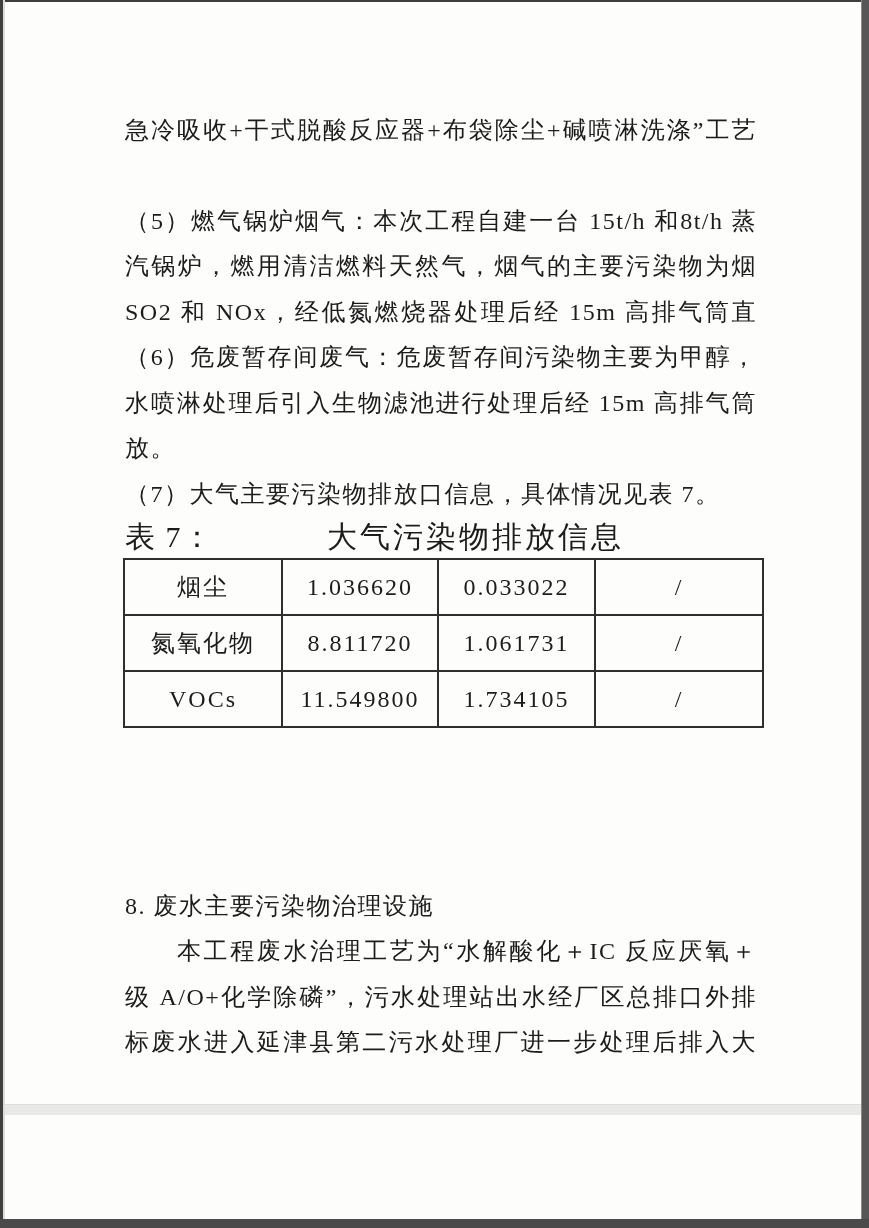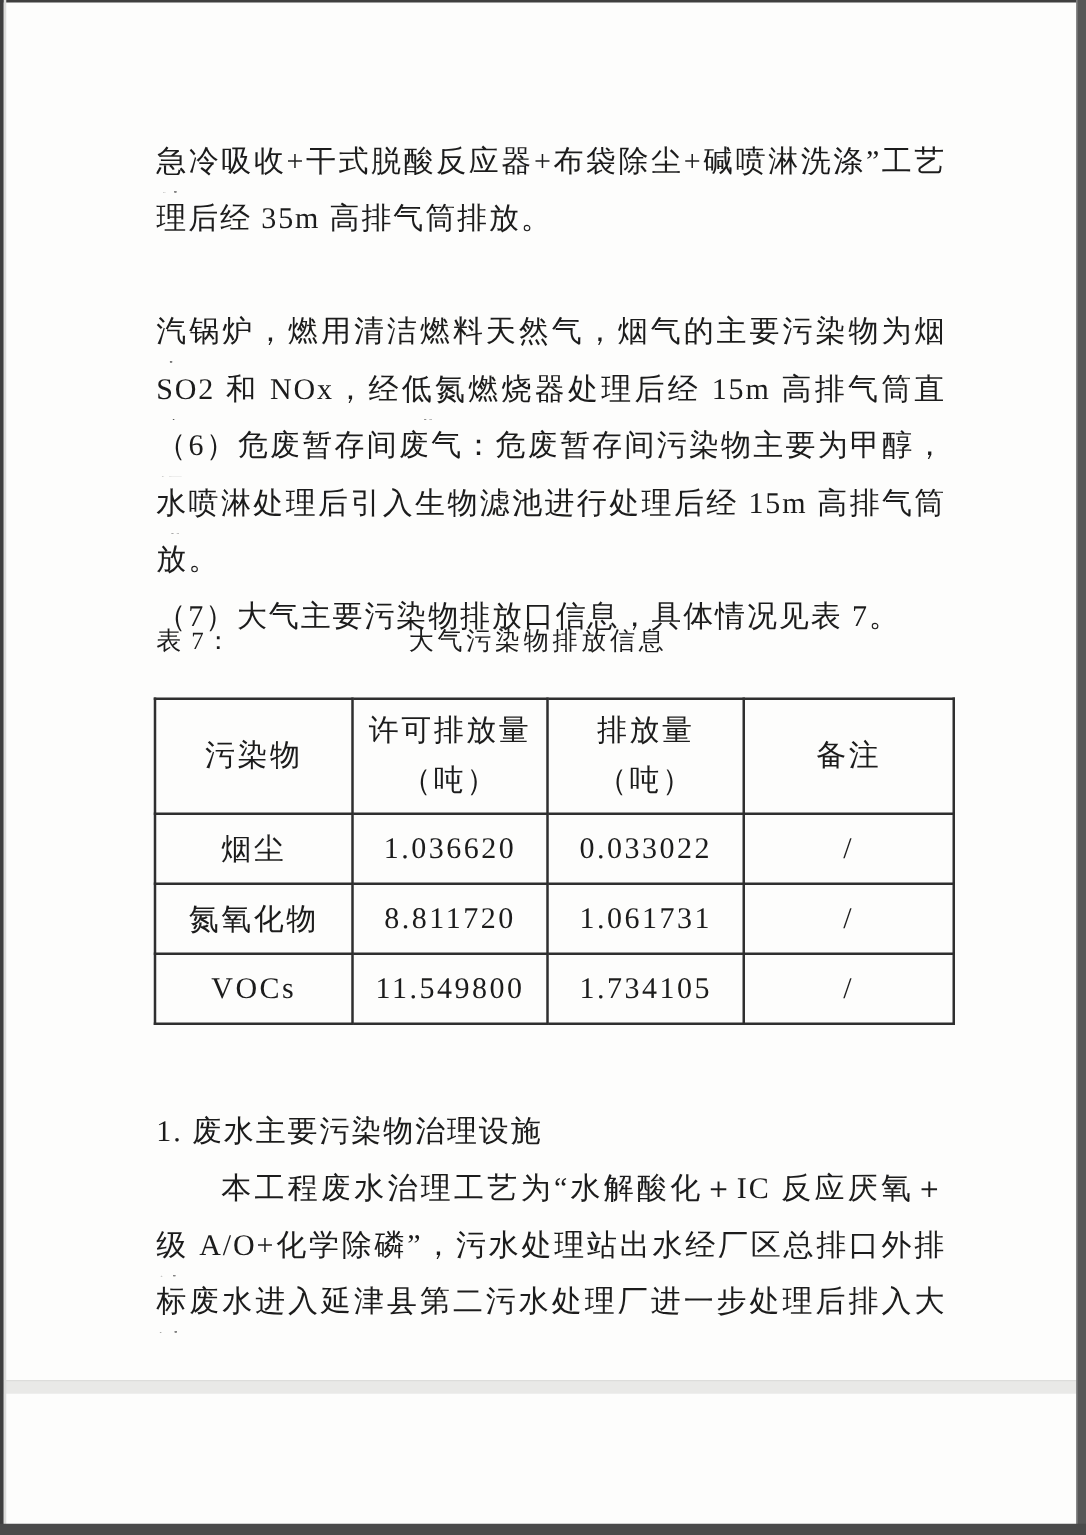--- a/index.html
+++ b/index.html
@@ -21,21 +21,21 @@
   
   .line{
     position:absolute;left:125px;width:632px;height:42px;
     font-size:24px;line-height:36px;letter-spacing:1.5px;
     overflow:hidden;white-space:normal;word-break:break-all;
     text-align:left;color:#1c1c1c;
   }
   .line.j{text-align:justify;text-align-last:justify;}
   .line.indent{padding-left:52px;width:580px;}
 
-  .caption{position:absolute;left:125px;top:496px;width:632px;height:40px;font-size:20px;line-height:34px;letter-spacing:1.5px;}
+  .caption{position:absolute;left:125px;top:520px;width:632px;height:40px;font-size:30px;line-height:34px;letter-spacing:1.5px;}
   .cap-label{position:absolute;left:0;top:0;}
   .cap-title{position:absolute;left:202px;top:0;letter-spacing:3px;}
 
   
   table.pollutants{
     position:absolute;left:123px;top:558px;
     border-collapse:collapse;table-layout:fixed;width:639px;
     font-size:24px;color:#1c1c1c;
   }
   table.pollutants th,table.pollutants td{
@@ -51,22 +51,22 @@
   .hline{line-height:40px;}
   .hline:empty{display:none;}
   td.num{letter-spacing:1px;}
 </style>
 </head>
 <body>
 
 <div class="page">
 
   <div class="line j" style="top:112px">急冷吸收+干式脱酸反应器+布袋除尘+碱喷淋洗涤”工艺处</div>
-  <div class="line" style="top:157px">理后经 35m 高排气筒排放。</div>
 
+  <div class="line j" style="top:203px">（5）燃气锅炉烟气：本次工程自建一台 15t/h 和8t/h 蒸</div>
   <div class="line j" style="top:248px">汽锅炉，燃用清洁燃料天然气，烟气的主要污染物为烟尘、</div>
   <div class="line j" style="top:294px">SO2 和 NOx，经低氮燃烧器处理后经 15m 高排气筒直接排放。</div>
 
   <div class="line j" style="top:339px">（6）危废暂存间废气：危废暂存间污染物主要为甲醇，经</div>
   <div class="line j" style="top:385px">水喷淋处理后引入生物滤池进行处理后经 15m 高排气筒排</div>
   <div class="line" style="top:430px">放。</div>
 
   <div class="line" style="top:476px">（7）大气主要污染物排放口信息，具体情况见表 7。</div>
 
   <div class="caption">
@@ -75,38 +75,20 @@
   </div>
 
   <table class="pollutants">
     <colgroup>
       <col class="c0">
         <col class="c1">
         <col class="c2">
         <col class="c3">
     </colgroup>
     <tbody>
-      <tr class="hdr">
-        <th>
-          <div class="hline">污染物</div>
-
-        </th>
-        <th>
-          <div class="hline">许可排放量</div>
-          <div class="hline">（吨）</div>
-        </th>
-        <th>
-          <div class="hline">排放量</div>
-          <div class="hline">（吨）</div>
-        </th>
-        <th>
-          <div class="hline">备注</div>
-
-        </th>
-      </tr>
       <tr class="row">
         <td>烟尘</td>
         <td class="num">1.036620</td>
         <td class="num">0.033022</td>
         <td>/</td>
       </tr>
       <tr class="row">
         <td>氮氧化物</td>
         <td class="num">8.811720</td>
         <td class="num">1.061731</td>
@@ -114,21 +96,21 @@
       </tr>
       <tr class="row">
         <td>VOCs</td>
         <td class="num">11.549800</td>
         <td class="num">1.734105</td>
         <td>/</td>
       </tr>
     </tbody>
   </table>
 
-  <div class="line" style="top:888px">1. 废水主要污染物治理设施</div>
+  <div class="line" style="top:888px">8. 废水主要污染物治理设施</div>
   <div class="line j indent" style="top:933px">本工程废水治理工艺为“水解酸化＋IC 反应厌氧＋二</div>
   <div class="line j" style="top:979px">级 A/O+化学除磷”，污水处理站出水经厂区总排口外排达</div>
   <div class="line j" style="top:1024px">标废水进入延津县第二污水处理厂进一步处理后排入大沙</div>
 
   <div class="shadow-band"></div>
   <div class="edge-top"></div>
   <div class="edge-left"></div>
   <div class="edge-left-shadow"></div>
   <div class="edge-right"></div>
   <div class="edge-bottom"></div>

